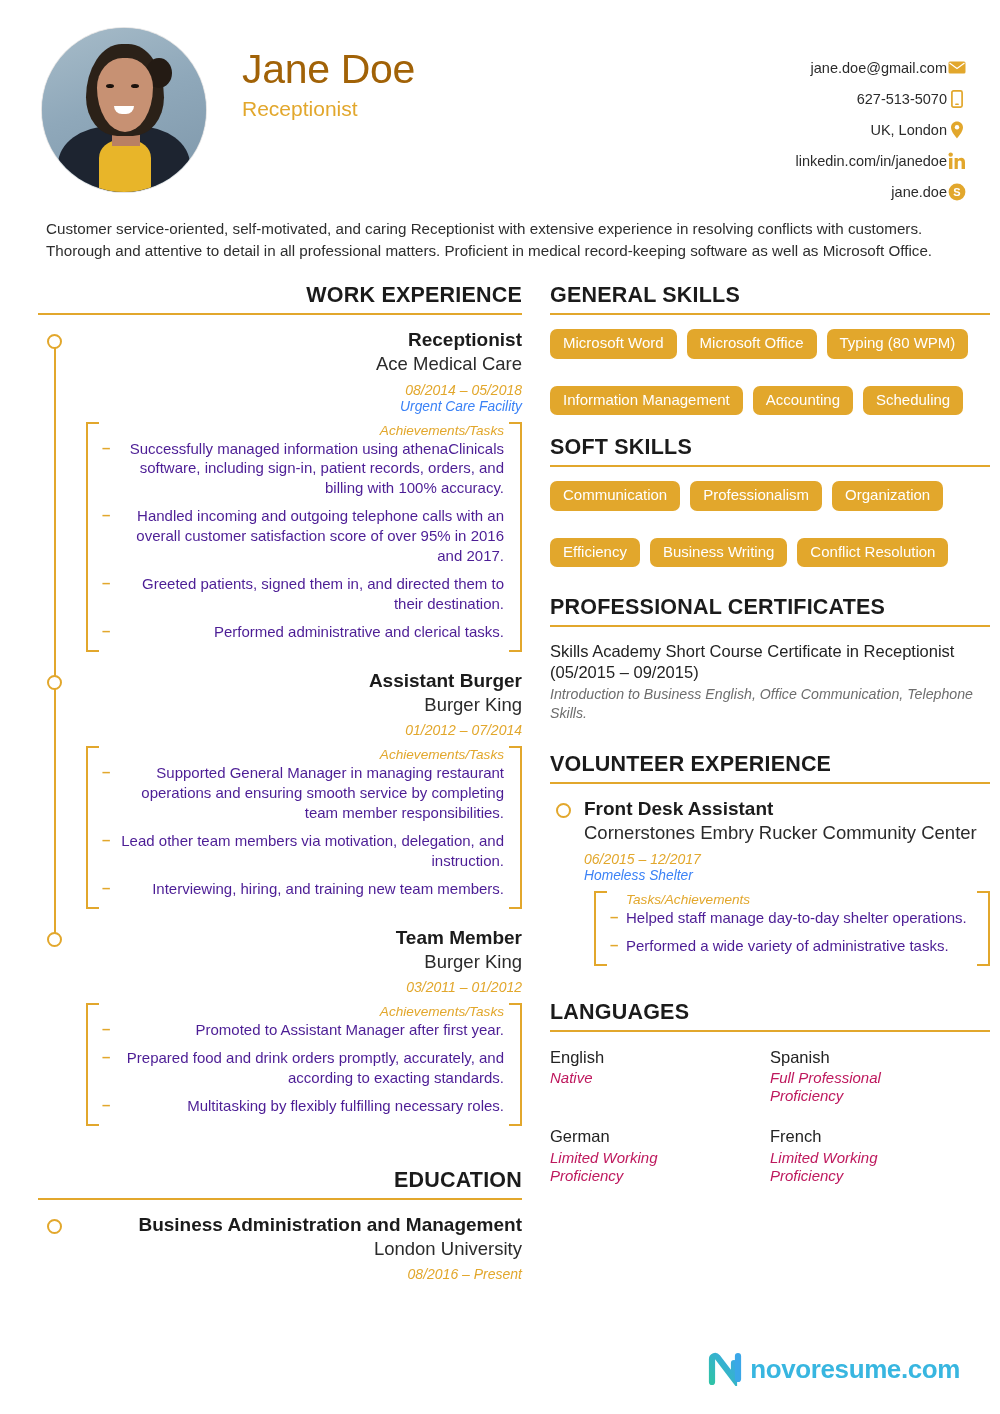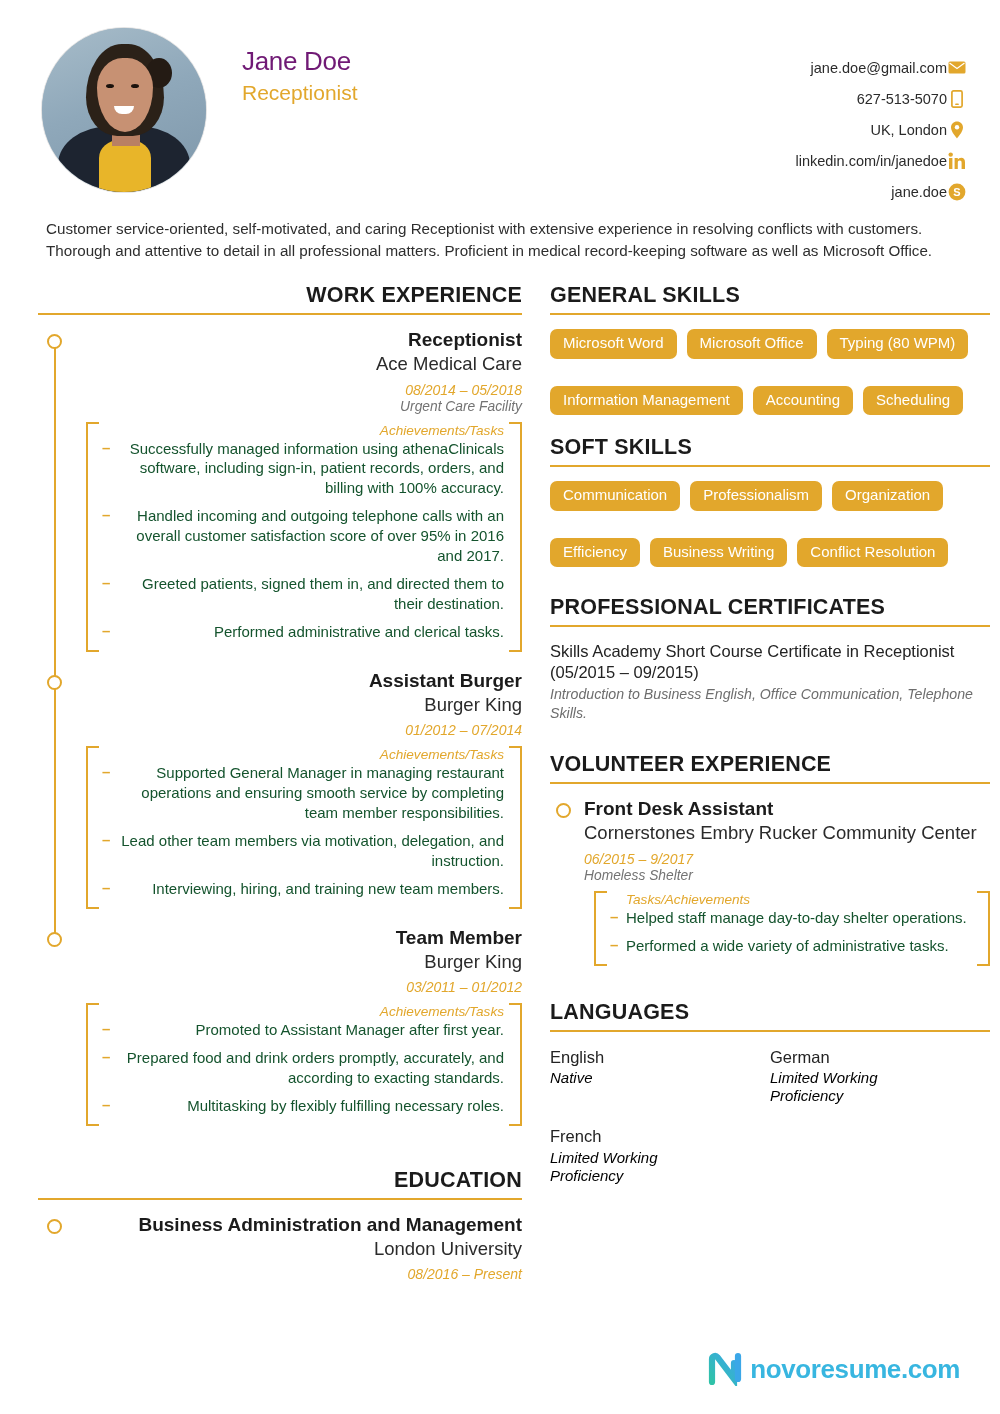--- a/index.html
+++ b/index.html
@@ -103,24 +103,24 @@
     width: 20px; height: 8px;
     background: #ffffff;
     border-radius: 0 0 10px 10px;
   }
 
   .name-block {
     margin-left: 36px;
     padding-top: 26px;
   }
   .name {
-    font-size: 26px;
+    font-size: 41px;
     font-weight: 400;
     letter-spacing: -0.3px;
-    color: #701a75;
+    color: #a16207;
     line-height: 1.05;
   }
   .job-title {
     font-size: 21px;
     color: #e2a72c;
     margin-top: 6px;
     font-weight: 400;
   }
 
   .contacts {
@@ -224,21 +224,21 @@
   }
   .entry-date {
     font-size: 14px;
     font-style: italic;
     color: #e2a72c;
     margin-top: 6px;
   }
   .entry-meta {
     font-size: 13.8px;
     font-style: italic;
-    color: #737373;
+    color: #3b82f6;
     margin-top: 1px;
   }
 
   
   .bracket {
     position: relative;
     margin-top: 8px;
     margin-left: 10px;
     padding: 0 18px 8px 16px;
   }
@@ -268,21 +268,21 @@
     margin-bottom: 1px;
     padding-top: 1px;
   }
 
   ul.tasks { list-style: none; }
   ul.tasks li {
     position: relative;
     padding-left: 16px;
     font-size: 15px;
     line-height: 1.33;
-    color: #14532d;
+    color: #4c1d95;
     margin-bottom: 8px;
   }
   ul.tasks li:last-child { margin-bottom: 2px; }
   ul.tasks li::before {
     content: "–";
     position: absolute;
     left: 0;
     top: -1px;
     color: #e2a72c;
     font-weight: bold;
@@ -328,21 +328,21 @@
     padding-top: 2px;
   }
   .lang-name {
     font-size: 16.5px;
     color: #232323;
     line-height: 1.2;
   }
   .lang-level {
     font-size: 15px;
     font-style: italic;
-    color: #000000;
+    color: #be185d;
     line-height: 1.2;
     margin-top: 2px;
   }
 
   
   .footer-logo {
     position: absolute;
     right: 40px;
     bottom: 28px;
     display: flex;
@@ -550,40 +550,44 @@
       </div>
 
       <div class="section gap-top" style="margin-top:30px;">
         <div class="section-title">VOLUNTEER EXPERIENCE</div>
         <div class="section-rule"></div>
 
         <div class="entry last" style="padding-left:34px;">
           <div class="marker" style="left:6px;"></div>
           <div class="entry-role">Front Desk Assistant</div>
           <div class="entry-org">Cornerstones Embry Rucker Community Center</div>
-          <div class="entry-date">06/2015 – 9/2017</div>
+          <div class="entry-date">06/2015 – 12/2017</div>
           <div class="entry-meta">Homeless Shelter</div>
           <div class="bracket">
             <div class="bracket-label">Tasks/Achievements</div>
             <ul class="tasks">
               <li>Helped staff manage day-to-day shelter operations.</li>
               <li>Performed a wide variety of administrative tasks.</li>
             </ul>
           </div>
         </div>
       </div>
 
       <div class="section gap-top" style="margin-top:34px;">
         <div class="section-title">LANGUAGES</div>
         <div class="section-rule"></div>
         <div class="lang-grid">
 
           <div>
             <div class="lang-name">English</div>
             <div class="lang-level">Native</div>
+          </div>
+          <div>
+            <div class="lang-name">Spanish</div>
+            <div class="lang-level" style="max-width:175px;">Full Professional Proficiency</div>
           </div>
 
           <div>
             <div class="lang-name">German</div>
             <div class="lang-level" style="max-width:150px;">Limited Working Proficiency</div>
           </div>
           <div>
             <div class="lang-name">French</div>
             <div class="lang-level" style="max-width:150px;">Limited Working Proficiency</div>
           </div>

